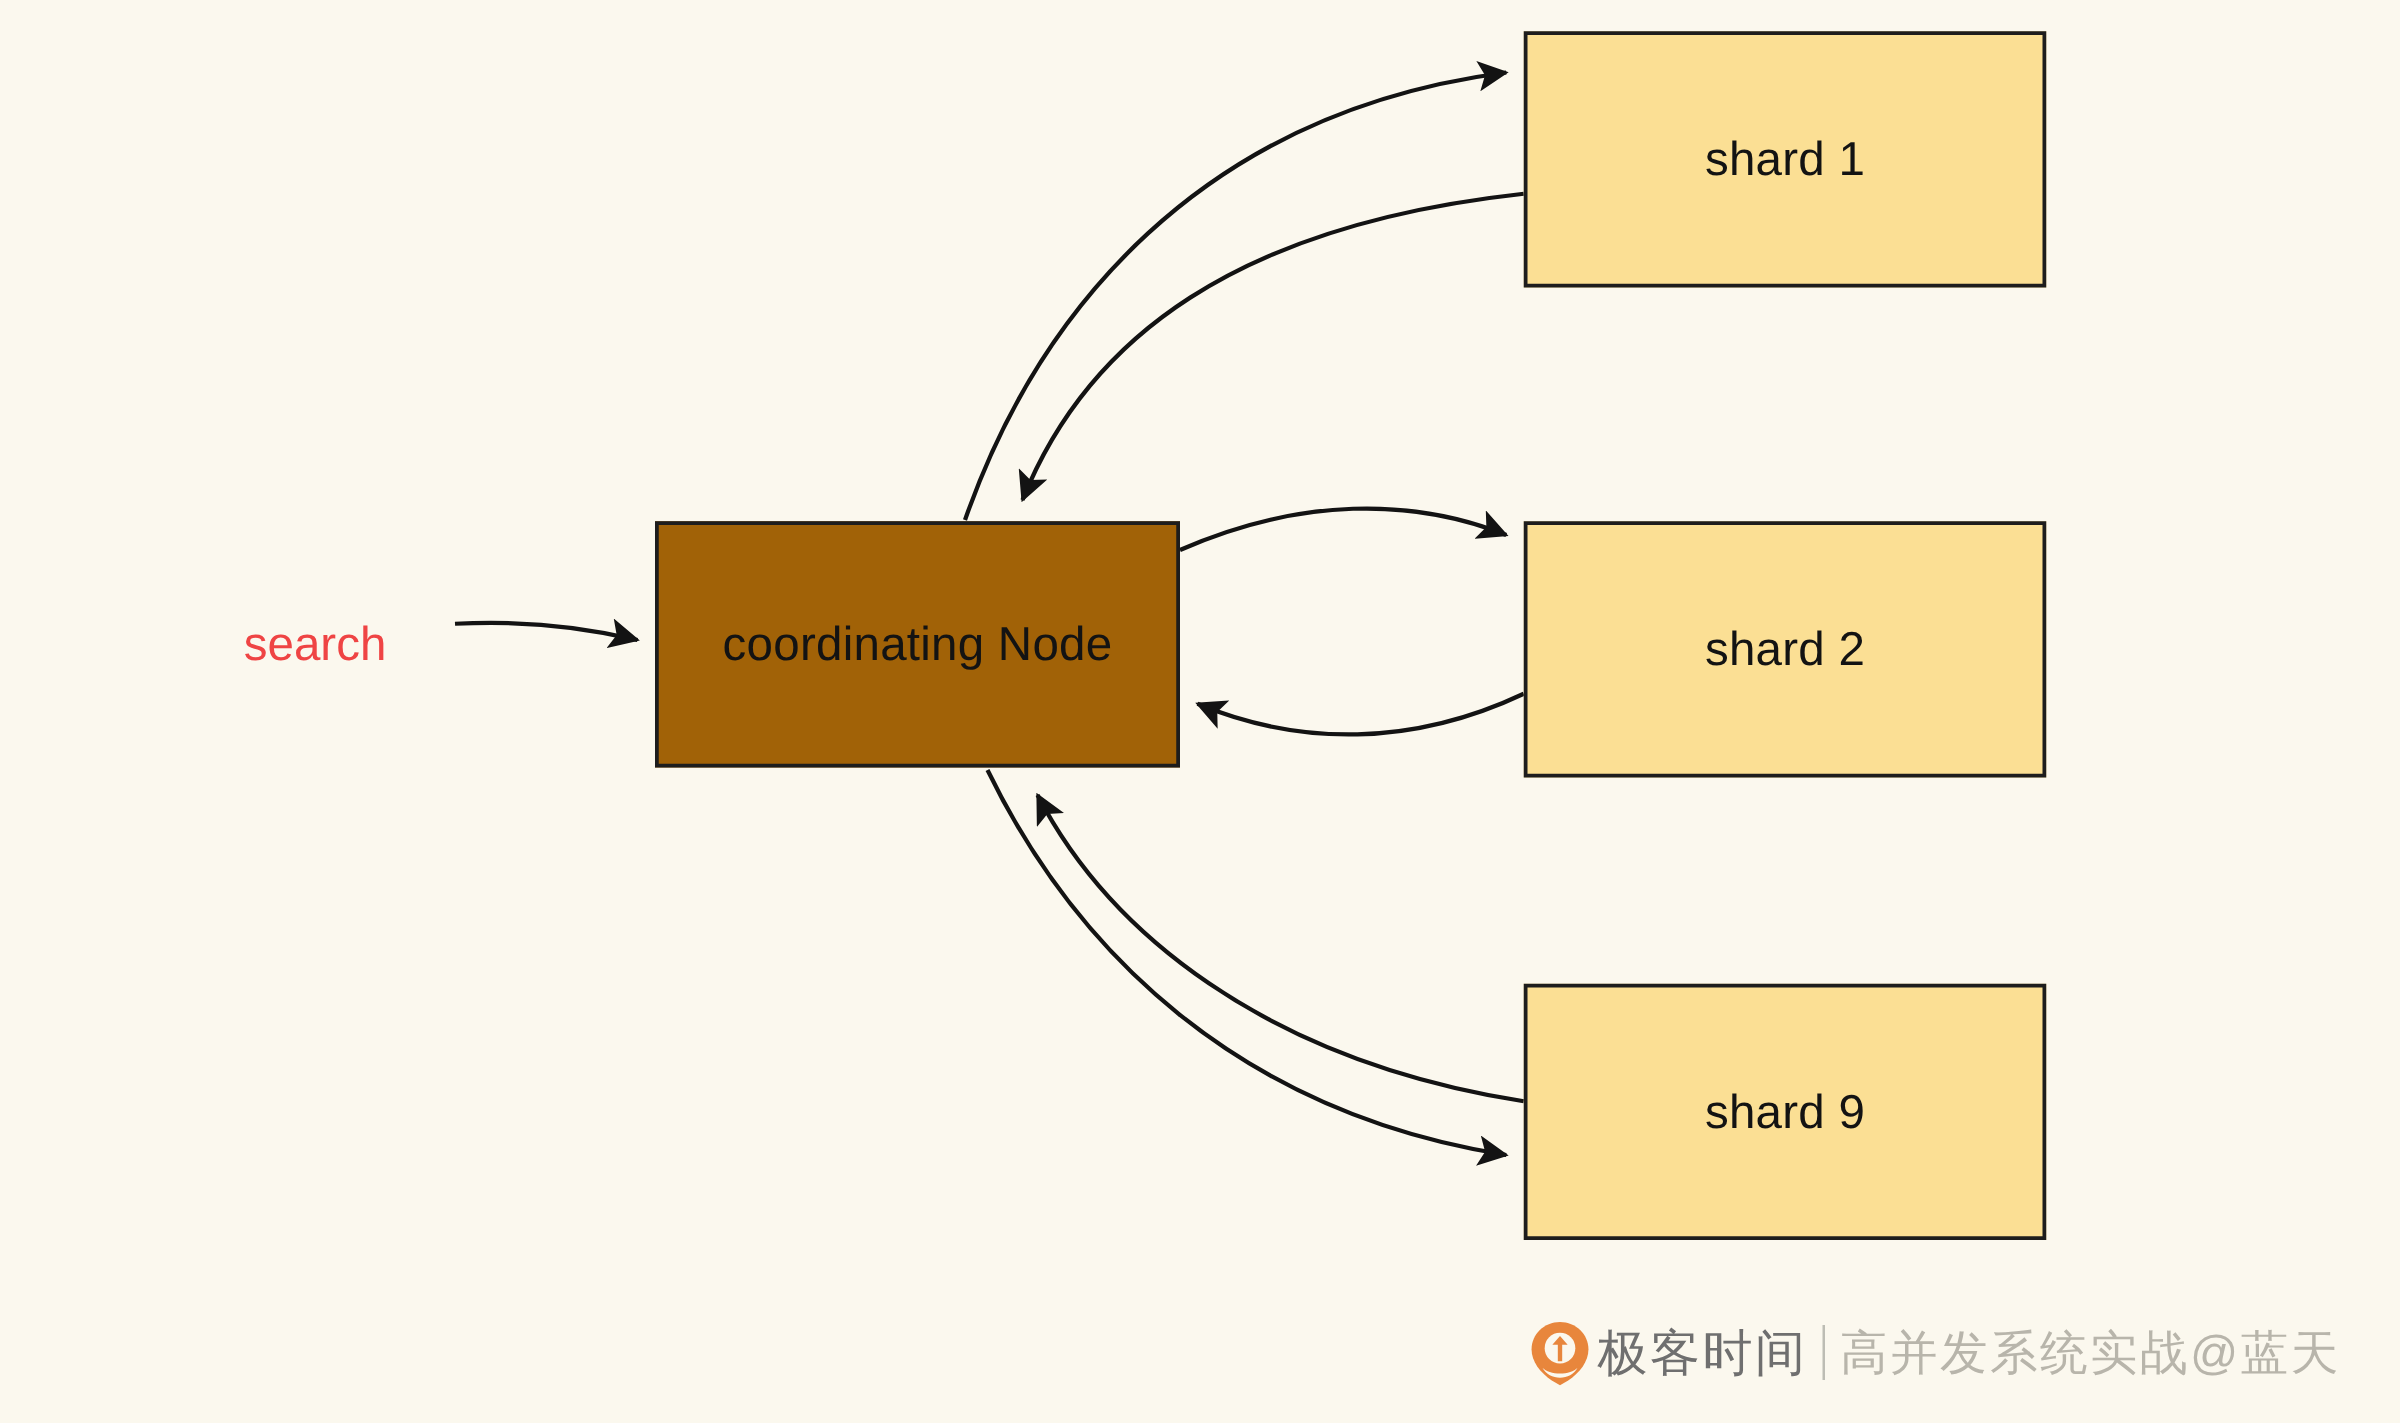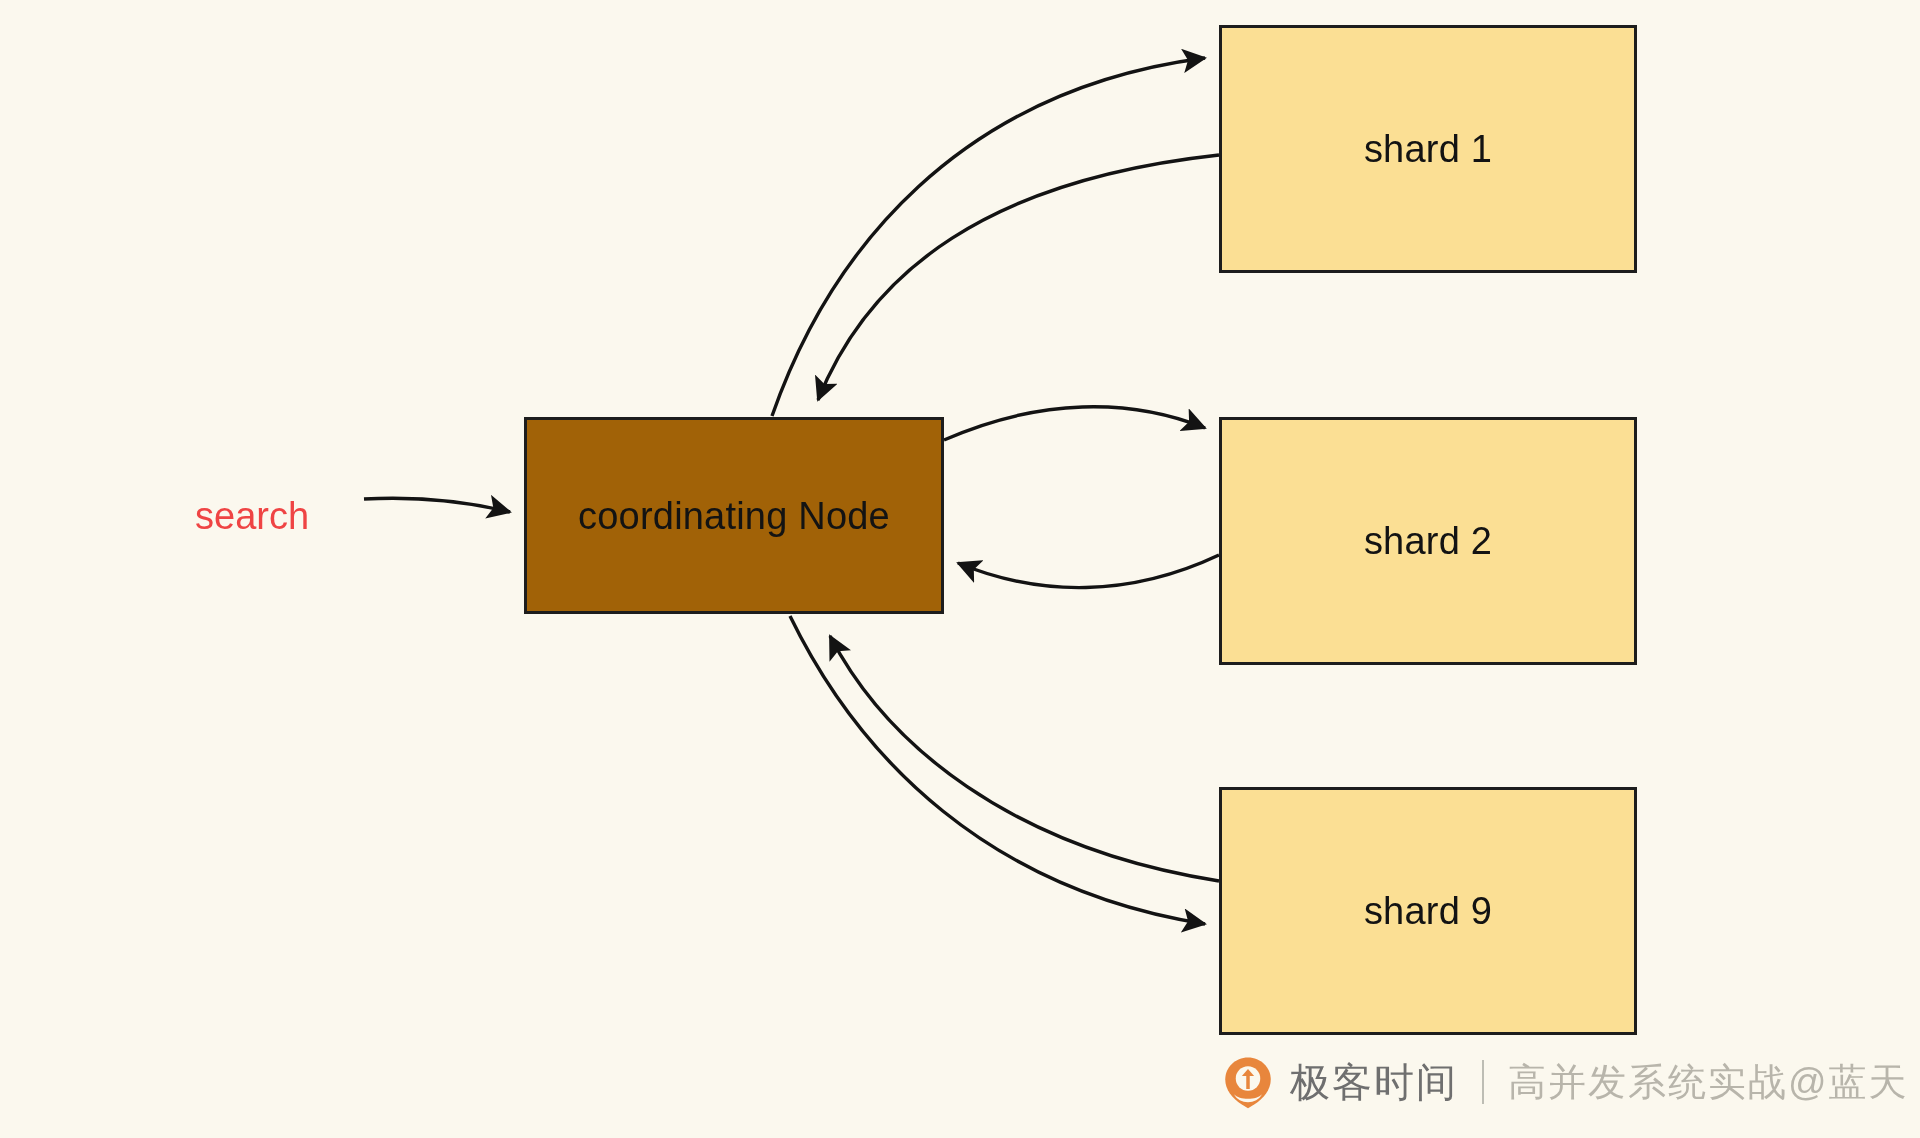--- a/index.html
+++ b/index.html
@@ -41,21 +41,21 @@
   .coordinating {
     left: 524px;
     top: 417px;
     width: 420px;
     height: 197px;
     background: #a16207;
   }
   .shard {
     left: 1219px;
     width: 418px;
-    height: 248px;
+    height: 205px;
     background: #fbdf94;
   }
   .shard-1 { top: 25px; }
   .shard-2 { top: 417px; }
   .shard-3 { top: 787px; }
 
   .free-label {
     position: absolute;
     color: #ef4444;
     font-size: 38px;
@@ -68,21 +68,21 @@
   }
 
   
   .watermark {
     position: absolute;
     left: 1220px;
     top: 1046px;
     display: flex;
     align-items: center;
     height: 72px;
-    gap: 14px;
+    gap: 2px;
   }
   .wm-logo {
     width: 56px;
     height: 56px;
     flex: 0 0 auto;
   }
   .wm-brand {
     font-size: 40px;
     color: #6f6f6f;
     font-family: "DejaVu Sans", "Liberation Sans", sans-serif;

